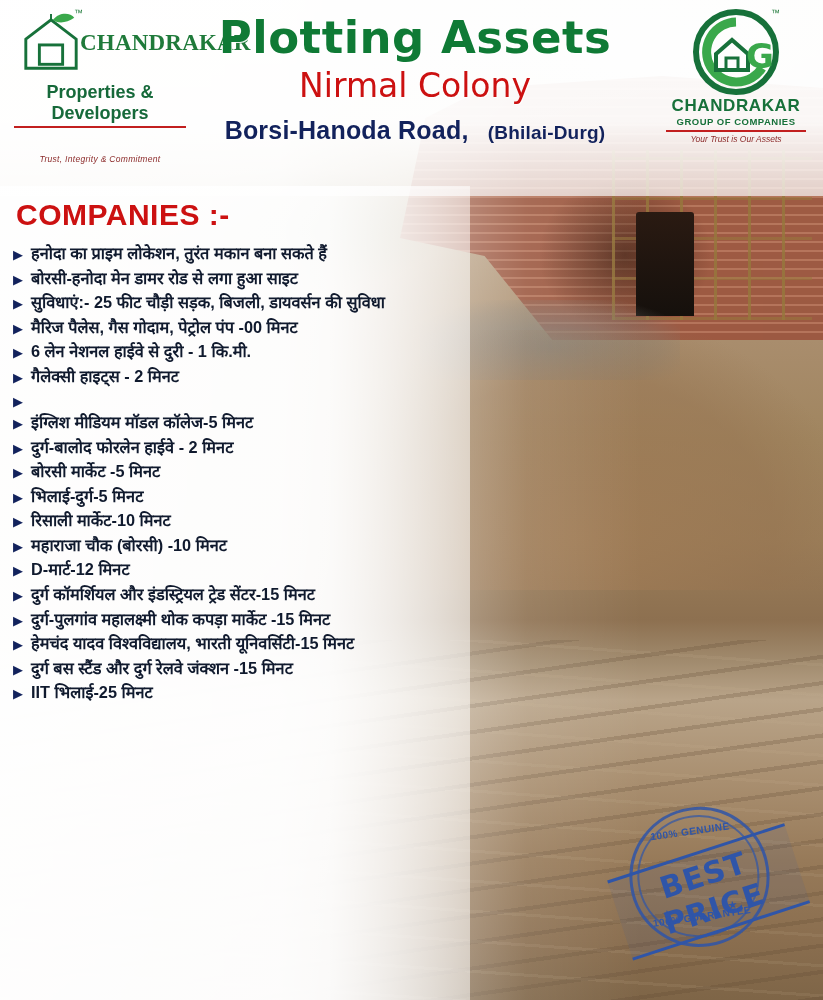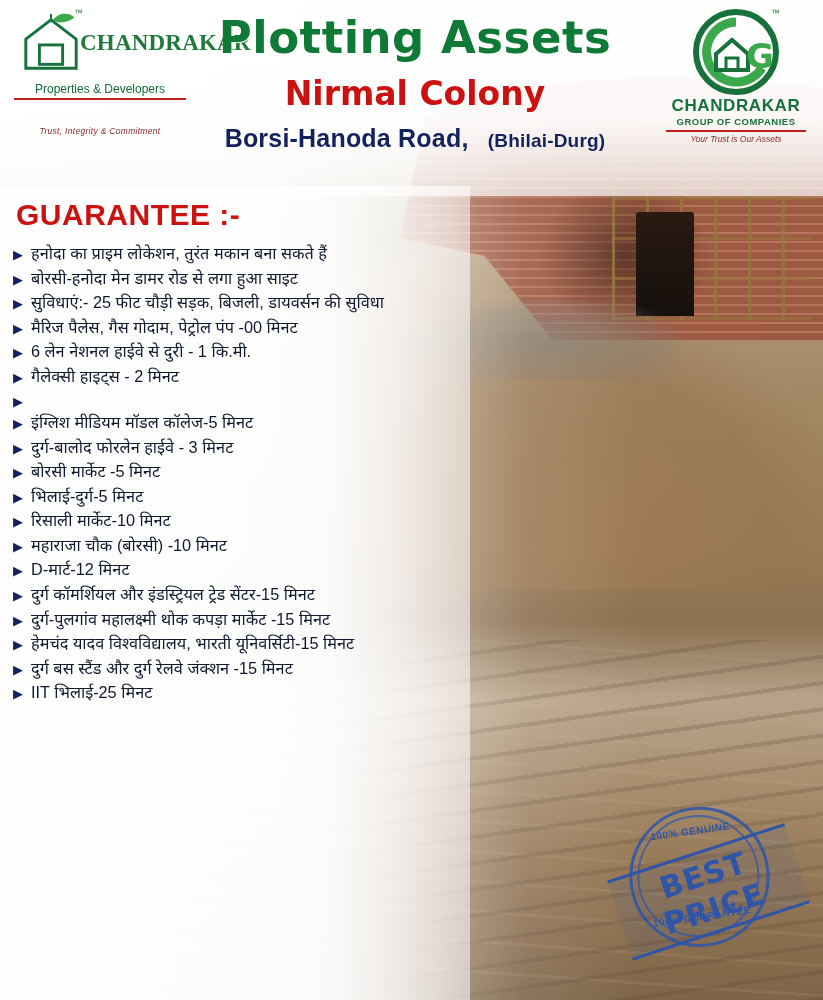--- a/index.html
+++ b/index.html
@@ -180,22 +180,22 @@
     font-family: "Liberation Serif", serif;
   }
   .logo-left .tm1 {
     position: absolute;
     left: 60px;
     top: 0px;
     font-size: 9px;
     color: #1f7a3a;
   }
   .logo-left .sub1 {
-    font-size: 12px;
-    font-weight: normal;
+    font-size: 18px;
+    font-weight: bold;
     color: #16693a;
     margin-top: -2px;
   }
   .logo-left .rule {
     width: 172px;
     height: 2px;
     background: #c21f1f;
     margin: 2px auto 2px auto;
   }
   .logo-left .sub2 {
@@ -218,23 +218,23 @@
     font-size: 45px;
     font-weight: bold;
     color: #0f7a35;
     letter-spacing: .5px;
     line-height: 1.05;
     text-shadow: 1px 1px 0 rgba(255,255,255,0.9);
   }
   .title-sub {
     font-family: "DejaVu Sans", sans-serif;
     font-size: 33px;
-    font-weight: bold;
+    font-weight: normal;
     color: #cc1111;
-    margin-top: 16px;
+    margin-top: 8px;
     line-height: 1.05;
     text-shadow: 1px 1px 0 rgba(255,255,255,0.9);
   }
   .title-road {
     margin-top: 12px;
     font-size: 25px;
     font-weight: bold;
     color: #12225c;
     letter-spacing: .2px;
   }
@@ -317,21 +317,21 @@
     margin-top: 4px;
     margin-right: 5px;
     color: #12225c;
     font-size: 13px;
     line-height: 1;
     text-align: center;
   }
   .amen-text {
     font-family: "Liberation Sans", sans-serif;
     font-size: 16.3px;
-    font-weight: normal;
+    font-weight: bold;
     color: #101a2e;
     letter-spacing: 0px;
   }
 
   
   .stamp {
     position: absolute;
     right: 22px;
     bottom: 52px;
     width: 190px;
@@ -461,21 +461,21 @@
           <text x="56" y="62" font-size="34" font-weight="bold" fill="#3aa84b" font-family="DejaVu Sans, sans-serif">G</text>
         </svg>
       </div>
       <div class="name">CHANDRAKAR</div>
       <div class="grp">GROUP OF COMPANIES</div>
       <div class="rule2"></div>
       <div class="tag">Your Trust is Our Assets</div>
     </div>
   </div>
 
-  <div class="amen-title">GUARANTEE :-</div>
+  <div class="amen-title">COMPANIES :-</div>
 
   <div class="amen-list">
     <div class="amen-item">
       <span class="bullet">▶</span>
       <span class="amen-text">हनोदा का प्राइम लोकेशन, तुरंत मकान बना सकते हैं</span>
     </div>
     <div class="amen-item">
       <span class="bullet">▶</span>
       <span class="amen-text">बोरसी-हनोदा मेन डामर रोड से लगा हुआ साइट</span>
     </div>
@@ -497,21 +497,21 @@
     </div>
     <div class="amen-item">
       <span class="bullet">▶</span>
     </div>
     <div class="amen-item">
       <span class="bullet">▶</span>
       <span class="amen-text">इंग्लिश मीडियम मॉडल कॉलेज-5 मिनट</span>
     </div>
     <div class="amen-item">
       <span class="bullet">▶</span>
-      <span class="amen-text">दुर्ग-बालोद फोरलेन हाईवे - 3 मिनट</span>
+      <span class="amen-text">दुर्ग-बालोद फोरलेन हाईवे - 2 मिनट</span>
     </div>
     <div class="amen-item">
       <span class="bullet">▶</span>
       <span class="amen-text">बोरसी मार्केट -5 मिनट</span>
     </div>
     <div class="amen-item">
       <span class="bullet">▶</span>
       <span class="amen-text">भिलाई-दुर्ग-5 मिनट</span>
     </div>
     <div class="amen-item">

